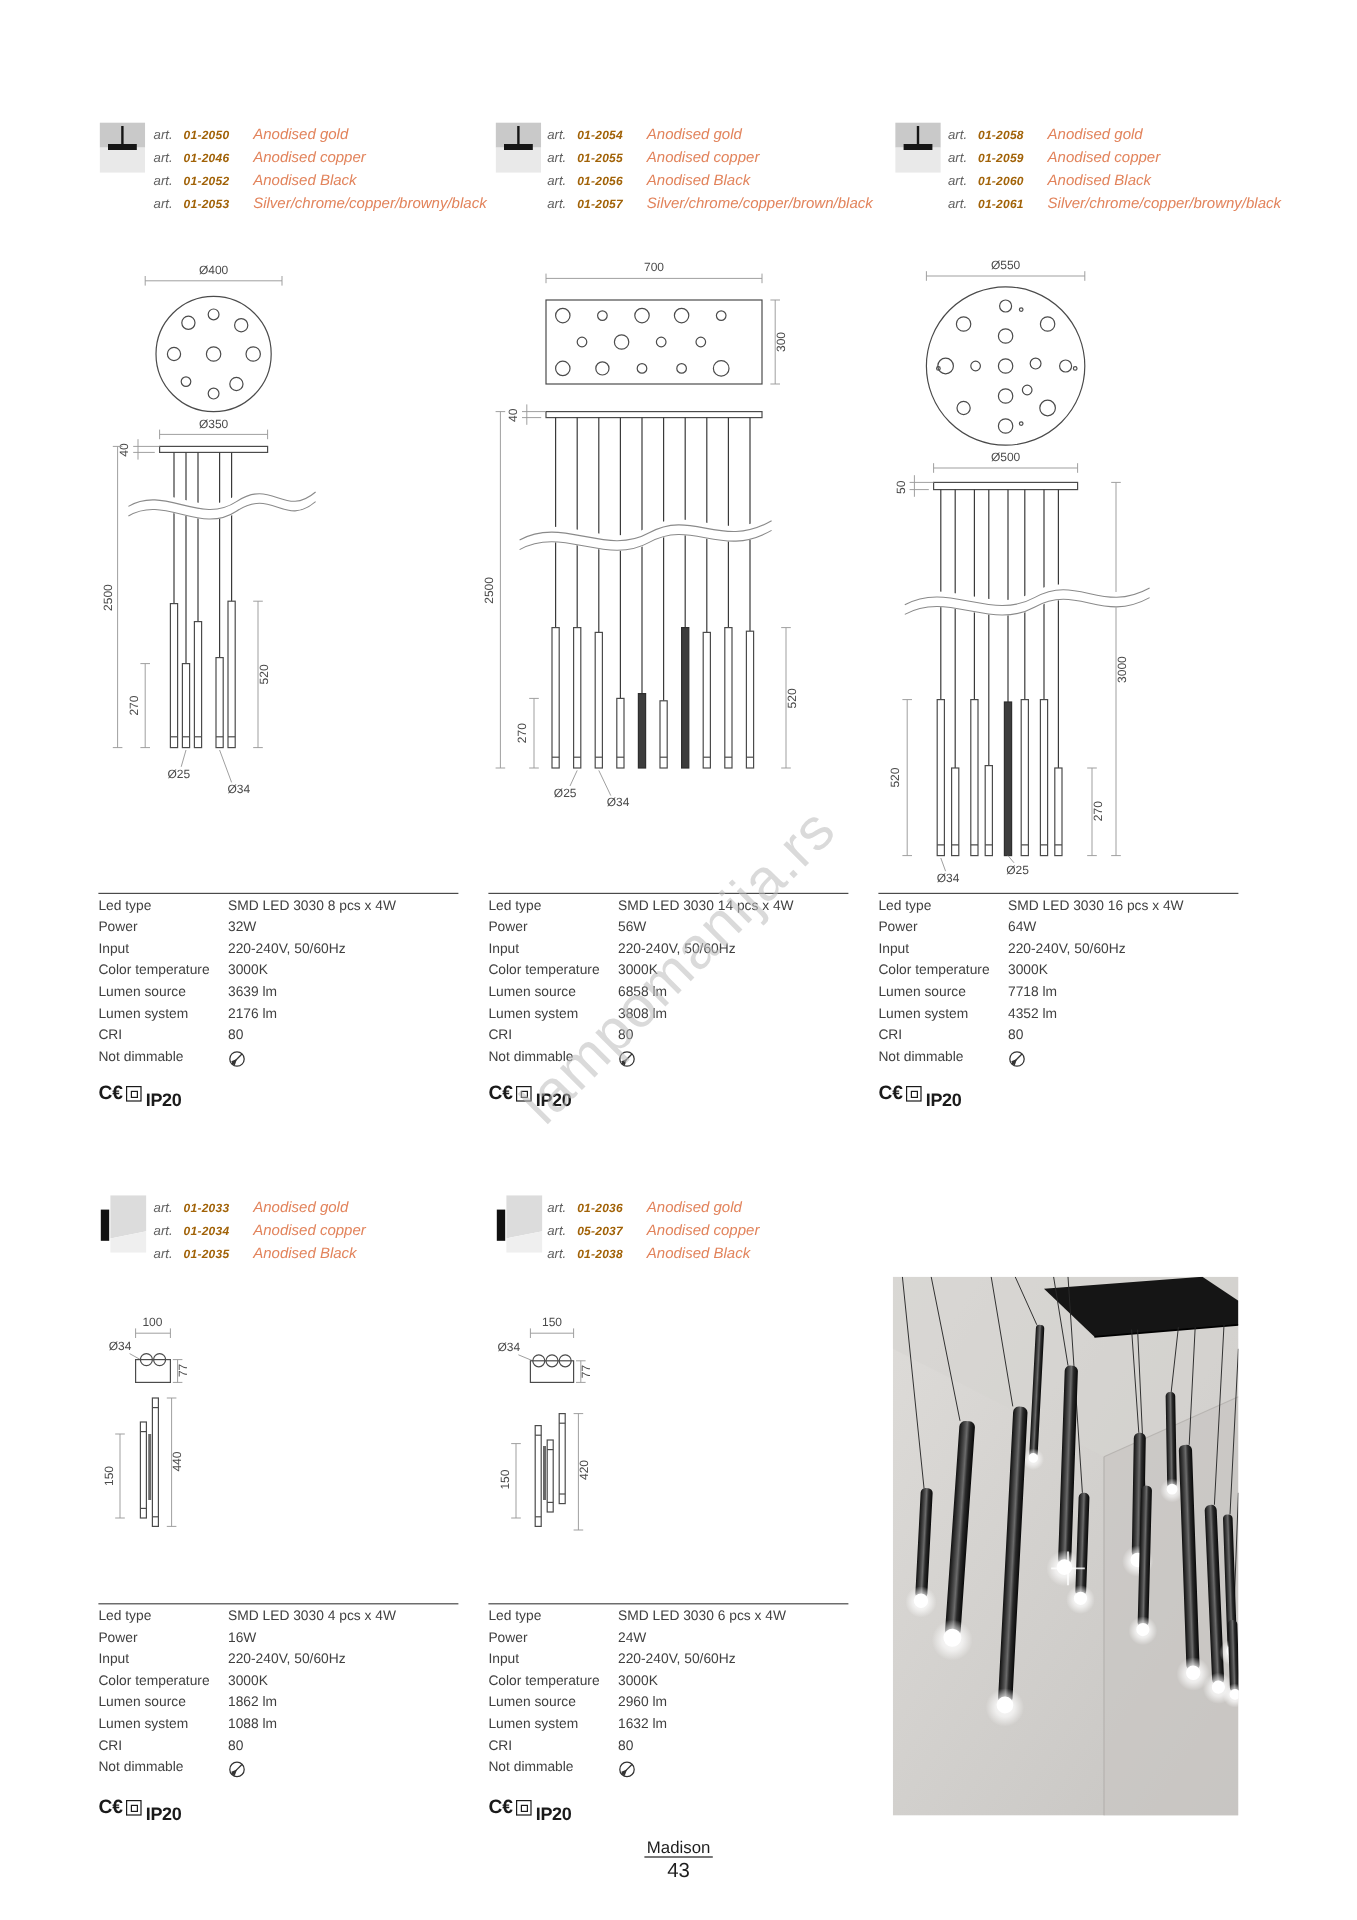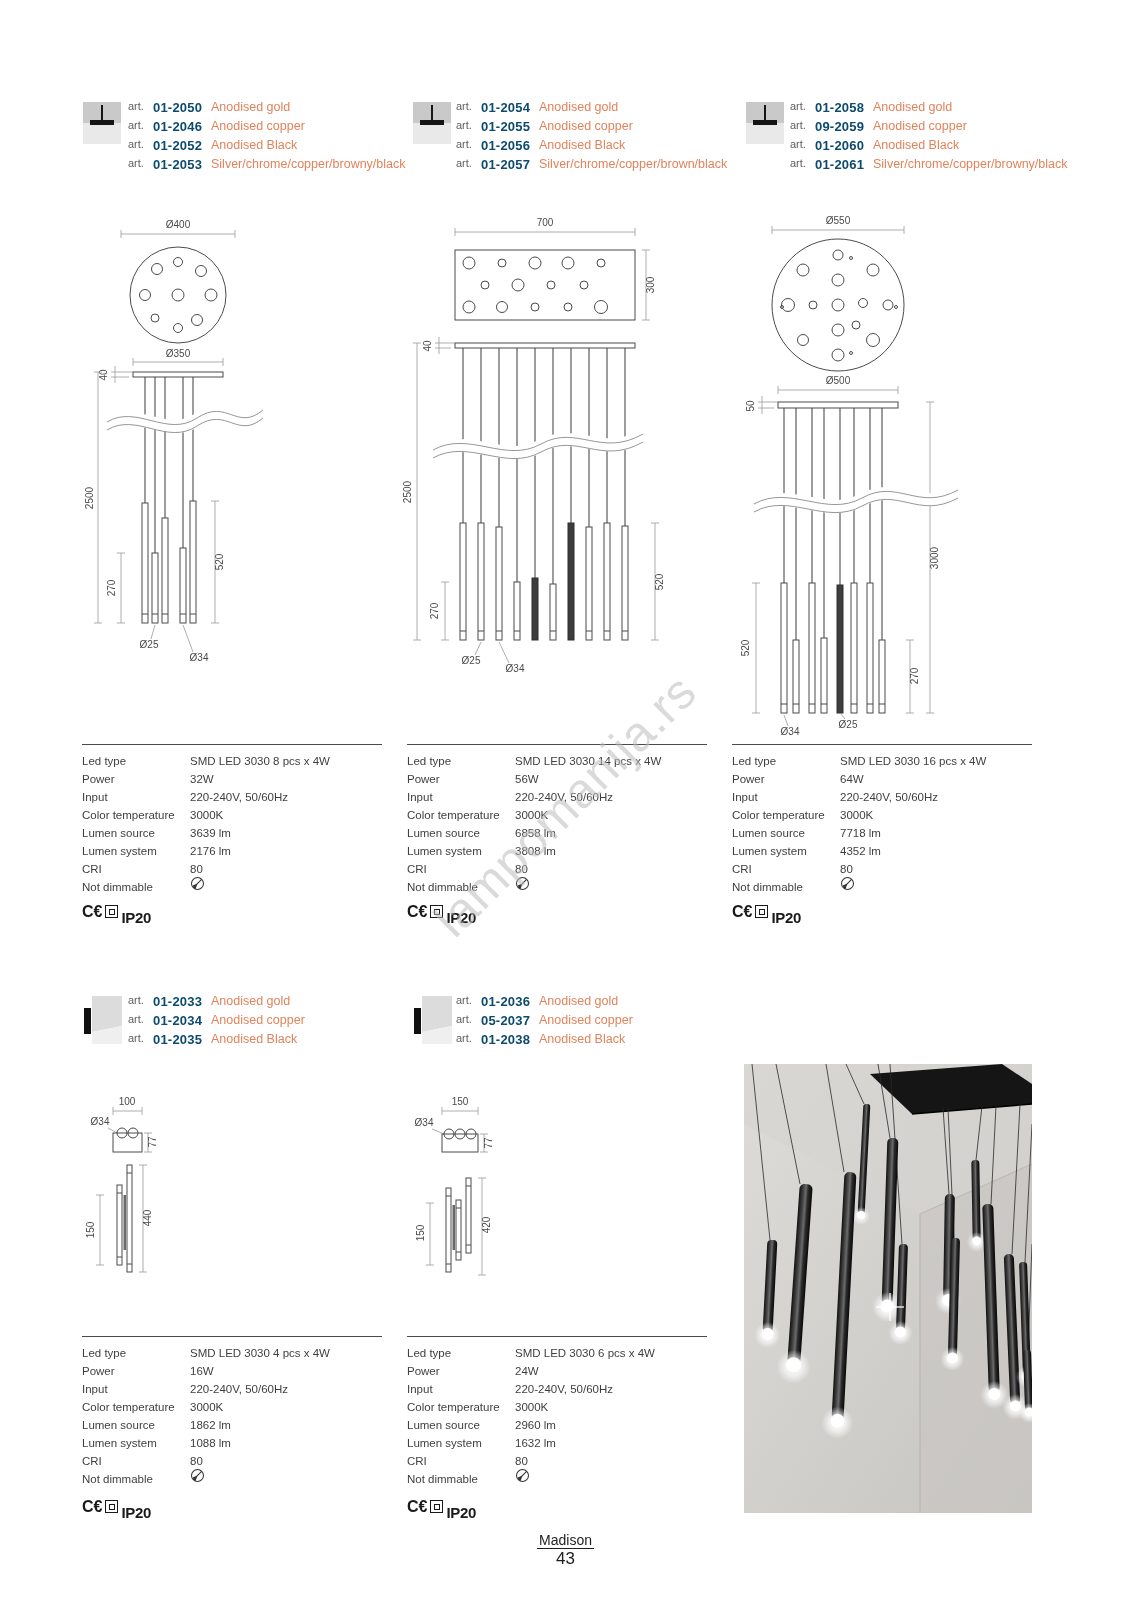--- a/index.html
+++ b/index.html
@@ -1,27 +1,27 @@
 <!DOCTYPE html>
 <html><head>
 <meta charset="utf-8">
 <style>
   html,body{margin:0;padding:0;background:#fff;}
   .page{position:relative;width:1131px;height:1600px;background:#ffffff;
         font-family:"Liberation Sans",sans-serif;overflow:hidden;}
   
   .hdr-text{position:absolute;display:flex;flex-direction:column;}
-  .art-row{display:flex;align-items:flex-start;height:19px;white-space:nowrap;}
+  .art-row{display:flex;align-items:flex-end;height:19px;white-space:nowrap;font-style:italic;}
   .art-prefix{width:25px;font-size:11px;color:#606060;}
-  .art-num{width:58px;font-size:13px;font-weight:bold;color:#0c4a6e;letter-spacing:.2px;}
+  .art-num{width:58px;font-size:10px;font-weight:bold;color:#a16207;letter-spacing:.2px;}
   .art-fin{font-size:12.5px;color:#e2835b;}
   .thumb{position:absolute;}
   
   .spec{position:absolute;width:300px;border-top:1.5px solid #4a4a4a;padding-top:4px;}
-  .spec-row{display:flex;height:18px;align-items:flex-end;font-size:11.5px;color:#3f3f3f;}
+  .spec-row{display:flex;height:18px;align-items:flex-start;font-size:11.5px;color:#3f3f3f;}
   .spec-label{width:108px;}
   .spec-value{flex:1;}
   
   .cert{position:absolute;display:flex;align-items:center;gap:3px;color:#1a1a1a;}
   .ce{font-size:16px;font-weight:600;letter-spacing:0px;}
   .sq{width:11px;height:11px;border:1.6px solid #1a1a1a;display:inline-flex;align-items:center;justify-content:center;}
   .sq-in{width:4px;height:4px;border:1.6px solid #1a1a1a;display:block;}
   .ip{font-size:15px;font-weight:800;letter-spacing:-.3px;margin-top:12px;}
   
   .drw{position:absolute;}
@@ -115,21 +115,21 @@
     <rect x="7" y="18" width="24" height="5" fill="#151515"></rect>
   </svg>
   <div class="hdr-text" style="left:790px;top:100px">
     <div class="art-row">
       <span class="art-prefix">art.</span>
       <span class="art-num">01-2058</span>
       <span class="art-fin">Anodised gold</span>
     </div>
     <div class="art-row">
       <span class="art-prefix">art.</span>
-      <span class="art-num">09-2059</span>
+      <span class="art-num">01-2059</span>
       <span class="art-fin">Anodised copper</span>
     </div>
     <div class="art-row">
       <span class="art-prefix">art.</span>
       <span class="art-num">01-2060</span>
       <span class="art-fin">Anodised Black</span>
     </div>
     <div class="art-row">
       <span class="art-prefix">art.</span>
       <span class="art-num">01-2061</span>

